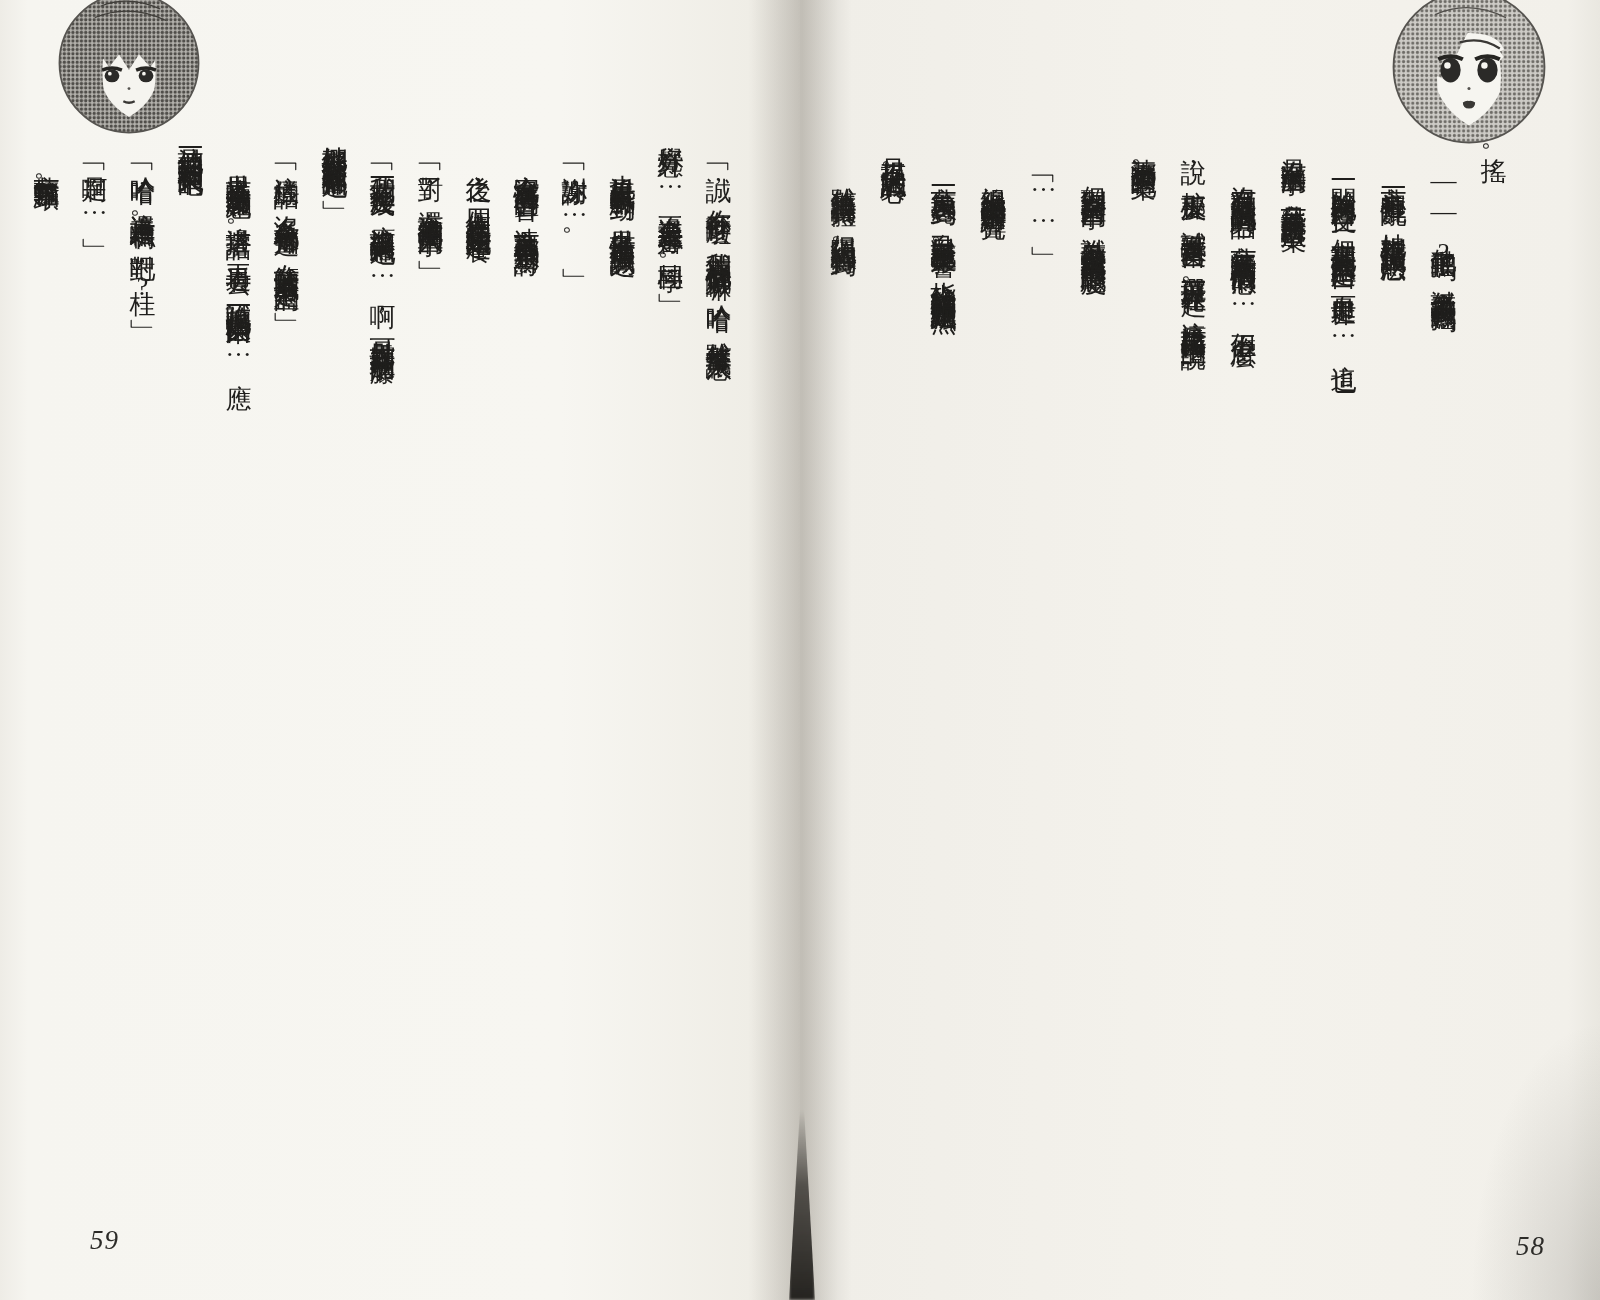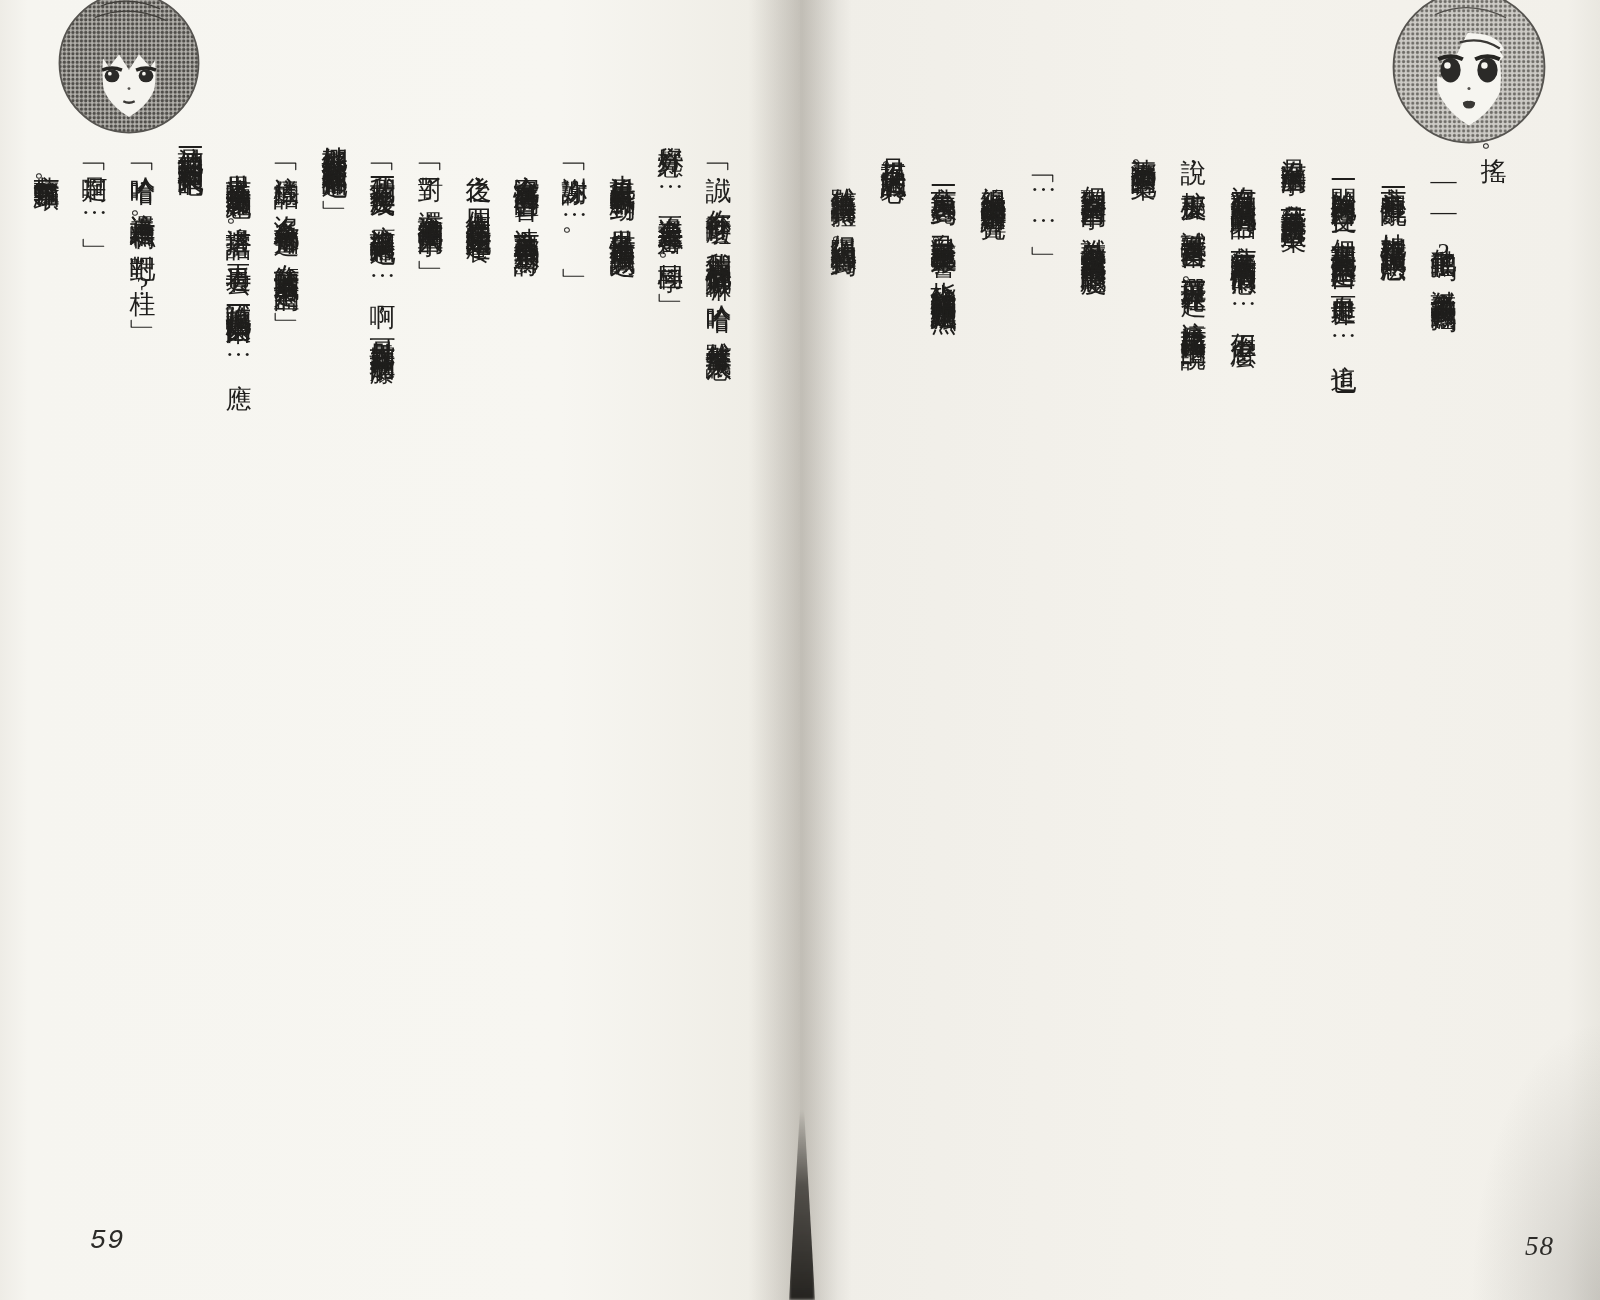--- a/index.html
+++ b/index.html
@@ -37,22 +37,22 @@
     font-size:26px; letter-spacing:2px; color:#1f1e1c;
   }
   .page-right .page-text { top:138px; right:82px; height:1055px; line-height:50px; }
   .page-left  .page-text { top:126px; right:58px; height:1065px; line-height:48px; }
   p.col { margin:0; padding:0; }
   p.indent { text-indent:28px; }
   .page-number {
     position:absolute; z-index:2; font-style:italic;
     font-size:27px; color:#2c2b28; letter-spacing:1px;
   }
-  .pn-left  { left:90px;  bottom:44px;font-family:Liberation Mono, monospace; }
-  .pn-right { right:46px; bottom:38px; }
+  .pn-left  { left:90px;  bottom:44px; }
+  .pn-right { right:55px; bottom:38px; }
   .avatar { position:absolute; z-index:2; }
   .avatar-left  { left:58px;  top:-8px;  width:142px; height:142px; }
   .avatar-right { right:54px; top:-10px; width:154px; height:154px; }
   .avatar svg { width:100%; height:100%; display:block; }
 </style>
 </head>
 <body>
 
 <div class="spread">
 

